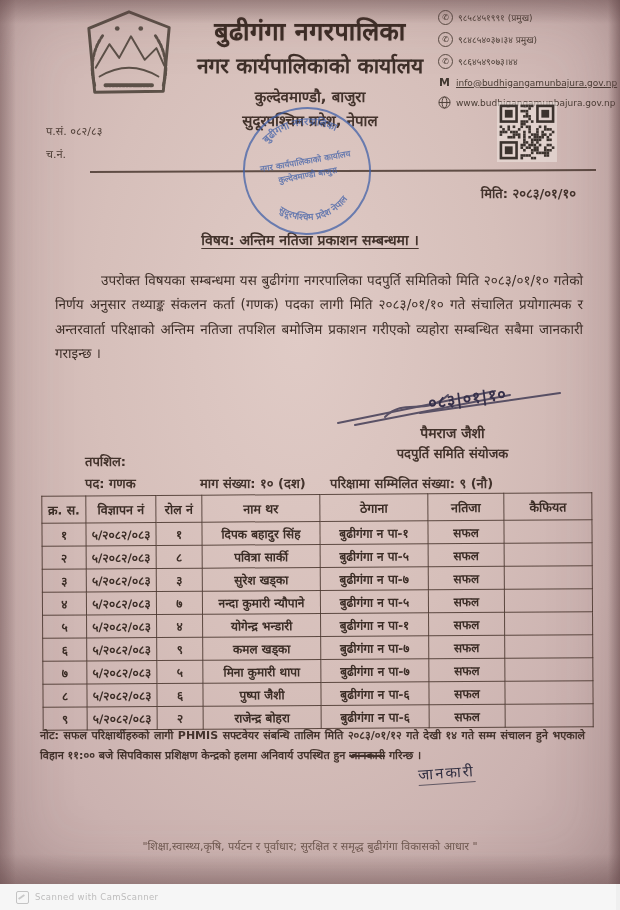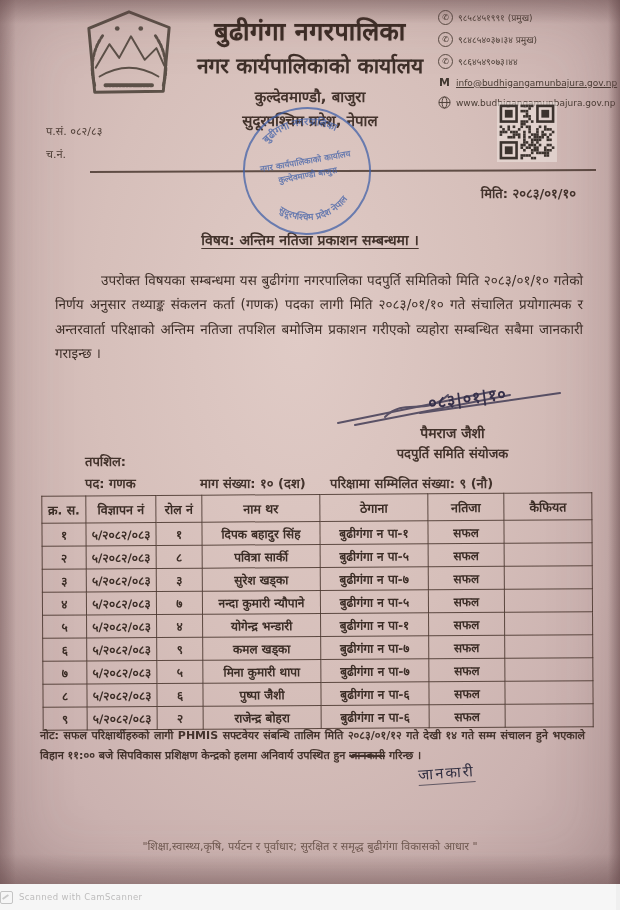--- a/index.html
+++ b/index.html
@@ -65,21 +65,21 @@
   }
   table.results th{height:26px;font-size:12.5px;font-weight:700;}
   
   .note{left:40px;top:726px;width:545px;font-size:11px;font-weight:600;line-height:1.85;
         text-align:justify;color:#43332c;}
   .struck{text-decoration:line-through;text-decoration-thickness:1.5px;}
   .hand-corr{left:418px;top:762px;font-size:15px;color:#333042;transform:rotate(-4deg);
              letter-spacing:2px;border-bottom:1.5px solid rgba(51,48,66,.7);padding-bottom:1px;}
   .slogan{left:0;top:838px;width:620px;text-align:center;font-size:11px;color:#6d584f;}
   .scan-strip{position:absolute;left:0;bottom:0;width:616px;height:26px;background:#f6f6f6;
-              display:flex;align-items:center;gap:6px;box-sizing:border-box;}
+              display:flex;align-items:center;gap:6px;padding-left:16px;box-sizing:border-box;}
   .cs-logo{width:11px;height:11px;border:1.5px solid #c4c4c4;border-radius:2px;position:relative;display:inline-block;}
   .cs-logo::after{content:"";position:absolute;left:1px;top:4px;width:7px;height:2px;background:#c9c9c9;transform:rotate(-35deg);}
   .cs-text{font-size:8.5px;color:#bdbcbc;letter-spacing:.4px;}
   .ink{stroke:#4c4239;fill:none;stroke-linecap:round;stroke-linejoin:round;}
 </style>
 </head>
 <body>
 
 <div class="paper">
 

